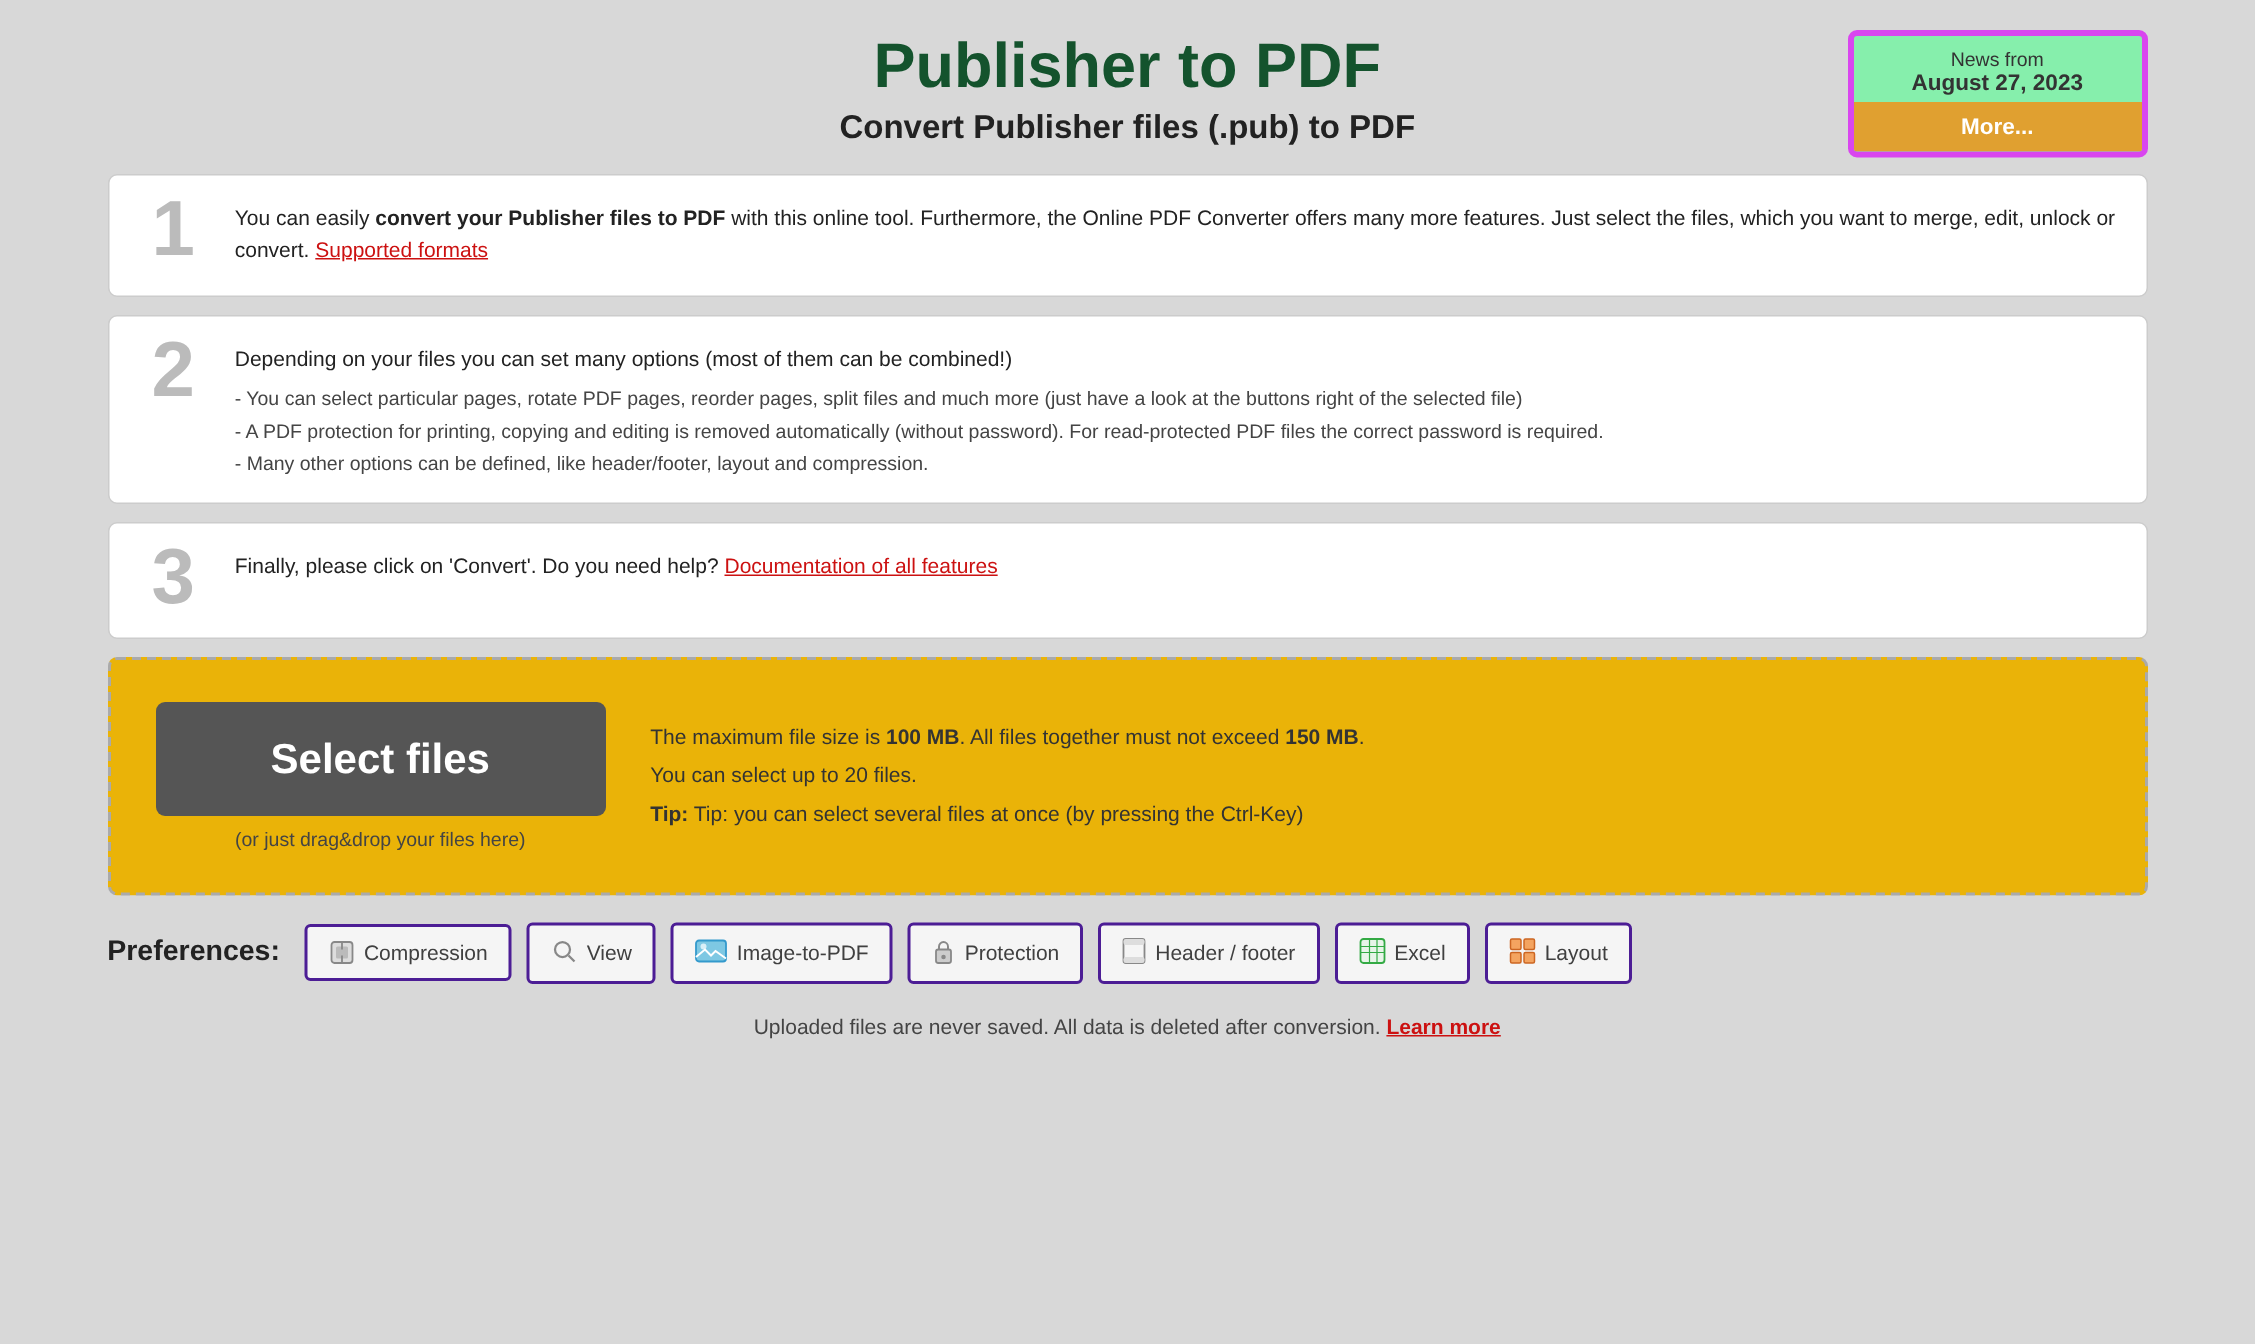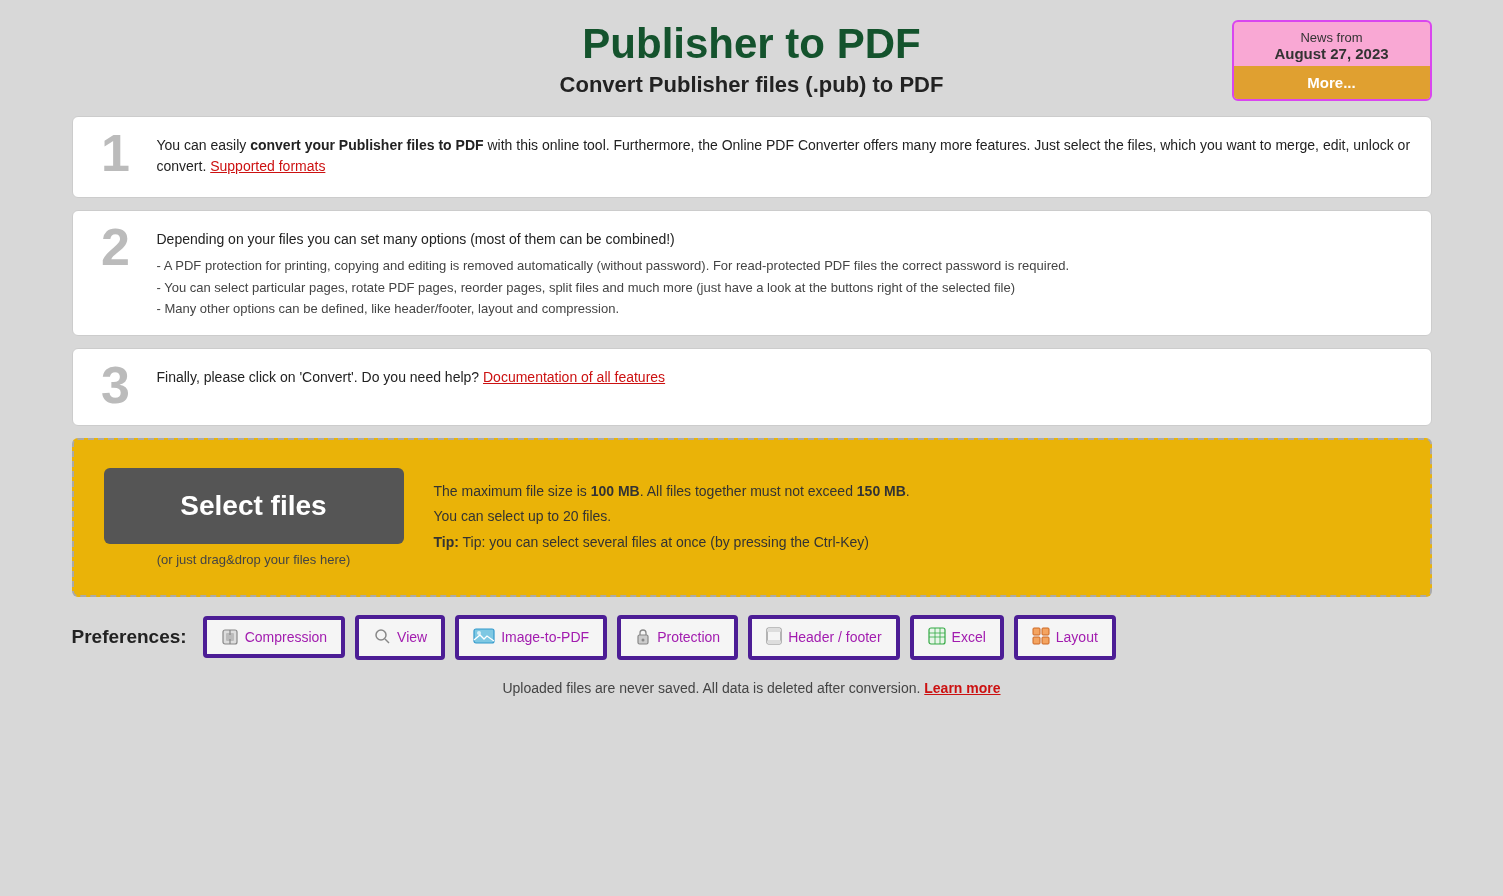--- a/index.html
+++ b/index.html
@@ -32,23 +32,23 @@
       font-weight: bold;
       color: #222;
       margin-top: 4px;
     }
     
     .news-box {
       position: absolute;
       top: 0;
       right: 0;
       width: 200px;
-      border: 2px solid #d946ef;
-      border-radius: 6px;
-      background: #f9a8d4;
+      border: 4px solid #d946ef;
+      border-radius: 6px;
+      background: #86efac;
       text-align: center;
       overflow: hidden;
     }
     .news-box-top {
       padding: 8px 10px 4px 10px;
       font-size: 13px;
       color: #333;
     }
     .news-box-date {
       font-weight: bold;
@@ -154,29 +154,29 @@
       margin-bottom: 20px;
       flex-wrap: wrap;
     }
     .preferences-label {
       font-size: 19px;
       font-weight: bold;
       margin-right: 6px;
     }
     .pref-btn {
       background: #f5f5f5;
-      border: 4px solid #4c1d95;
+      border: 2px solid #4c1d95;
       border-radius: 4px;
       padding: 8px 14px;
       font-size: 14px;
       cursor: pointer;
       display: flex;
       align-items: center;
       gap: 6px;
-      color: #a21caf;
+      color: #404040;
     }
 
     
     .convert-row {
       text-align: center;
       margin-bottom: 16px;
       position: relative;
     }
     .convert-btn {
       background: #8b0000;
@@ -237,22 +237,22 @@
         <a class="link-red">Supported formats</a>
       </p>
     </div>
   </div>
 
   <div class="step-box">
     <div class="step-number">2</div>
     <div class="step-content">
       <p>Depending on your files you can set many options (most of them can be combined!)</p>
       <div class="bullet-list">
+        <p>- You can select particular pages, rotate PDF pages, reorder pages, split files and much more (just have a look at the buttons right of the selected file)</p>
         <p>- A PDF protection for printing, copying and editing is removed automatically (without password). For read-protected PDF files the correct password is required.</p>
-        <p>- You can select particular pages, rotate PDF pages, reorder pages, split files and much more (just have a look at the buttons right of the selected file)</p>
         <p>- Many other options can be defined, like header/footer, layout and compression.</p>
       </div>
     </div>
   </div>
 
   <div class="step-box">
     <div class="step-number">3</div>
     <div class="step-content">
       <p>
         <span>Finally, please click on 'Convert'. Do you need help?</span>

